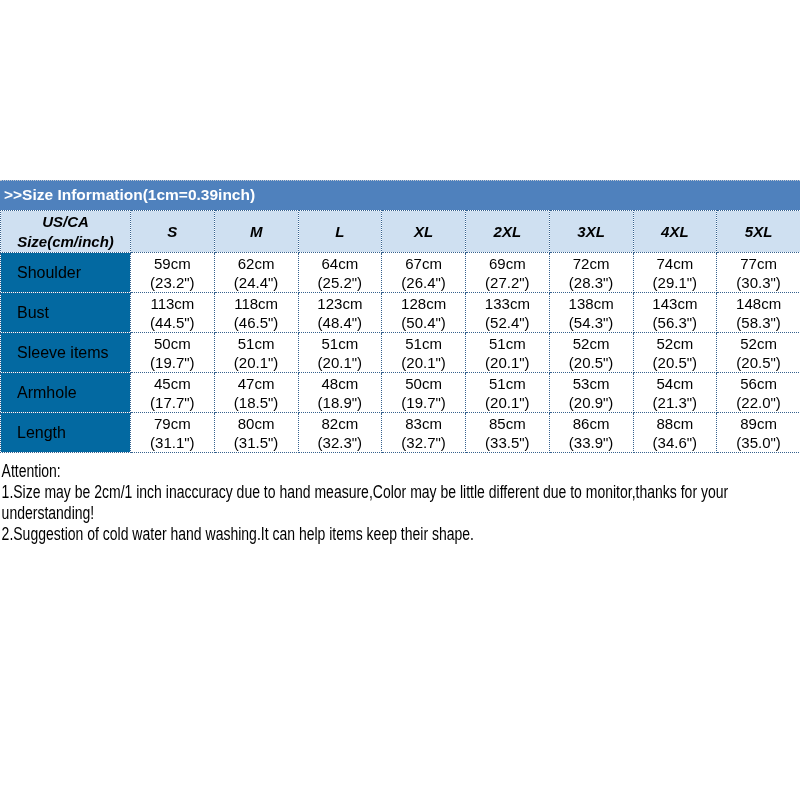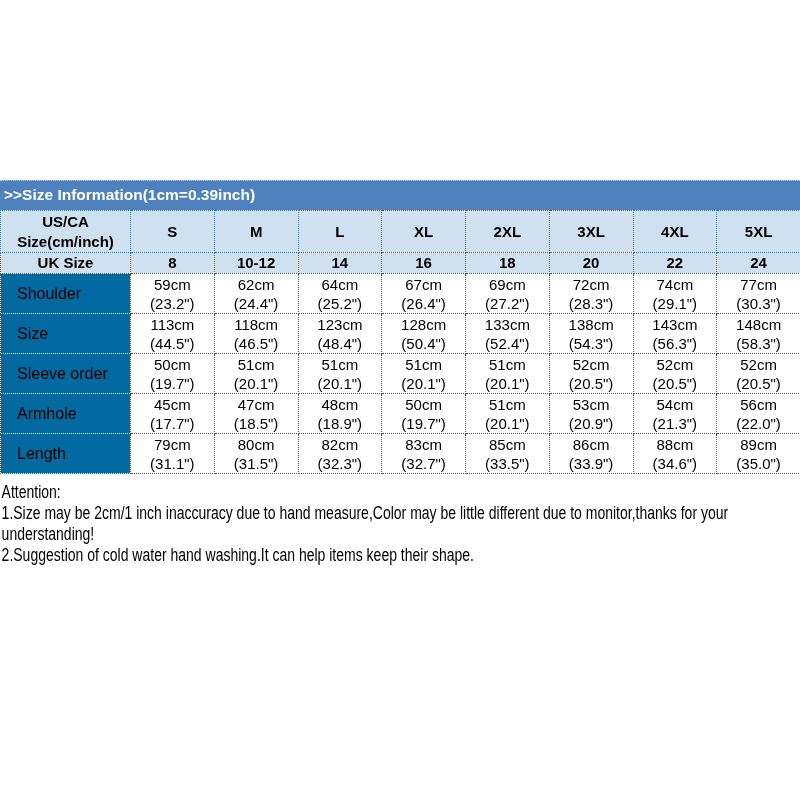--- a/index.html
+++ b/index.html
@@ -22,21 +22,21 @@
 
   
   table{border-collapse:collapse;width:800px;table-layout:fixed;}
   th,td{
     border:1px dotted #35618e;
     font-size:15px;color:#000;
     text-align:center;padding:0;
     overflow:hidden;
   }
   thead th{background:#cfe0f1;font-weight:bold;}
-  tr.corner-row{height:42px;}
+  tr.corner-row{height:42px;font-style:italic;}
   tr.corner-row th div{line-height:20px;}
   tr.conv{height:21px;}
   tr.conv th,tr.conv td{background:#cfe0f1;font-weight:bold;line-height:20px;}
   tr.meas{height:40px;}
   td.rowlabel{
     background:#0369a1;text-align:left;
     padding-left:16px;font-size:16px;font-weight:normal;
   }
   td.val{background:#ffffff;margin-left:45px;}
   td.val div{line-height:19px;}
@@ -71,31 +71,20 @@
           </th>
           <th>S</th>
           <th>M</th>
           <th>L</th>
           <th>XL</th>
           <th>2XL</th>
           <th>3XL</th>
           <th>4XL</th>
           <th>5XL</th>
         </tr>
-        <tr class="conv">
-          <th>UK Size</th>
-          <td>8</td>
-          <td>10-12</td>
-          <td>14</td>
-          <td>16</td>
-          <td>18</td>
-          <td>20</td>
-          <td>22</td>
-          <td>24</td>
-        </tr>
       </thead>
     <tbody id="size-table-body">
         <tr class="meas">
           <td class="rowlabel">Shoulder</td>
           <td class="val">
             <div>59cm</div>
             <div>(23.2")</div>
           </td>
           <td class="val">
             <div>62cm</div>
@@ -120,21 +109,21 @@
           <td class="val">
             <div>74cm</div>
             <div>(29.1")</div>
           </td>
           <td class="val">
             <div>77cm</div>
             <div>(30.3")</div>
           </td>
         </tr>
         <tr class="meas">
-          <td class="rowlabel">Size</td>
+          <td class="rowlabel">Bust</td>
           <td class="val">
             <div>113cm</div>
             <div>(44.5")</div>
           </td>
           <td class="val">
             <div>118cm</div>
             <div>(46.5")</div>
           </td>
           <td class="val">
             <div>123cm</div>
@@ -155,21 +144,21 @@
           <td class="val">
             <div>143cm</div>
             <div>(56.3")</div>
           </td>
           <td class="val">
             <div>148cm</div>
             <div>(58.3")</div>
           </td>
         </tr>
         <tr class="meas">
-          <td class="rowlabel">Sleeve order</td>
+          <td class="rowlabel">Sleeve items</td>
           <td class="val">
             <div>50cm</div>
             <div>(19.7")</div>
           </td>
           <td class="val">
             <div>51cm</div>
             <div>(20.1")</div>
           </td>
           <td class="val">
             <div>51cm</div>

